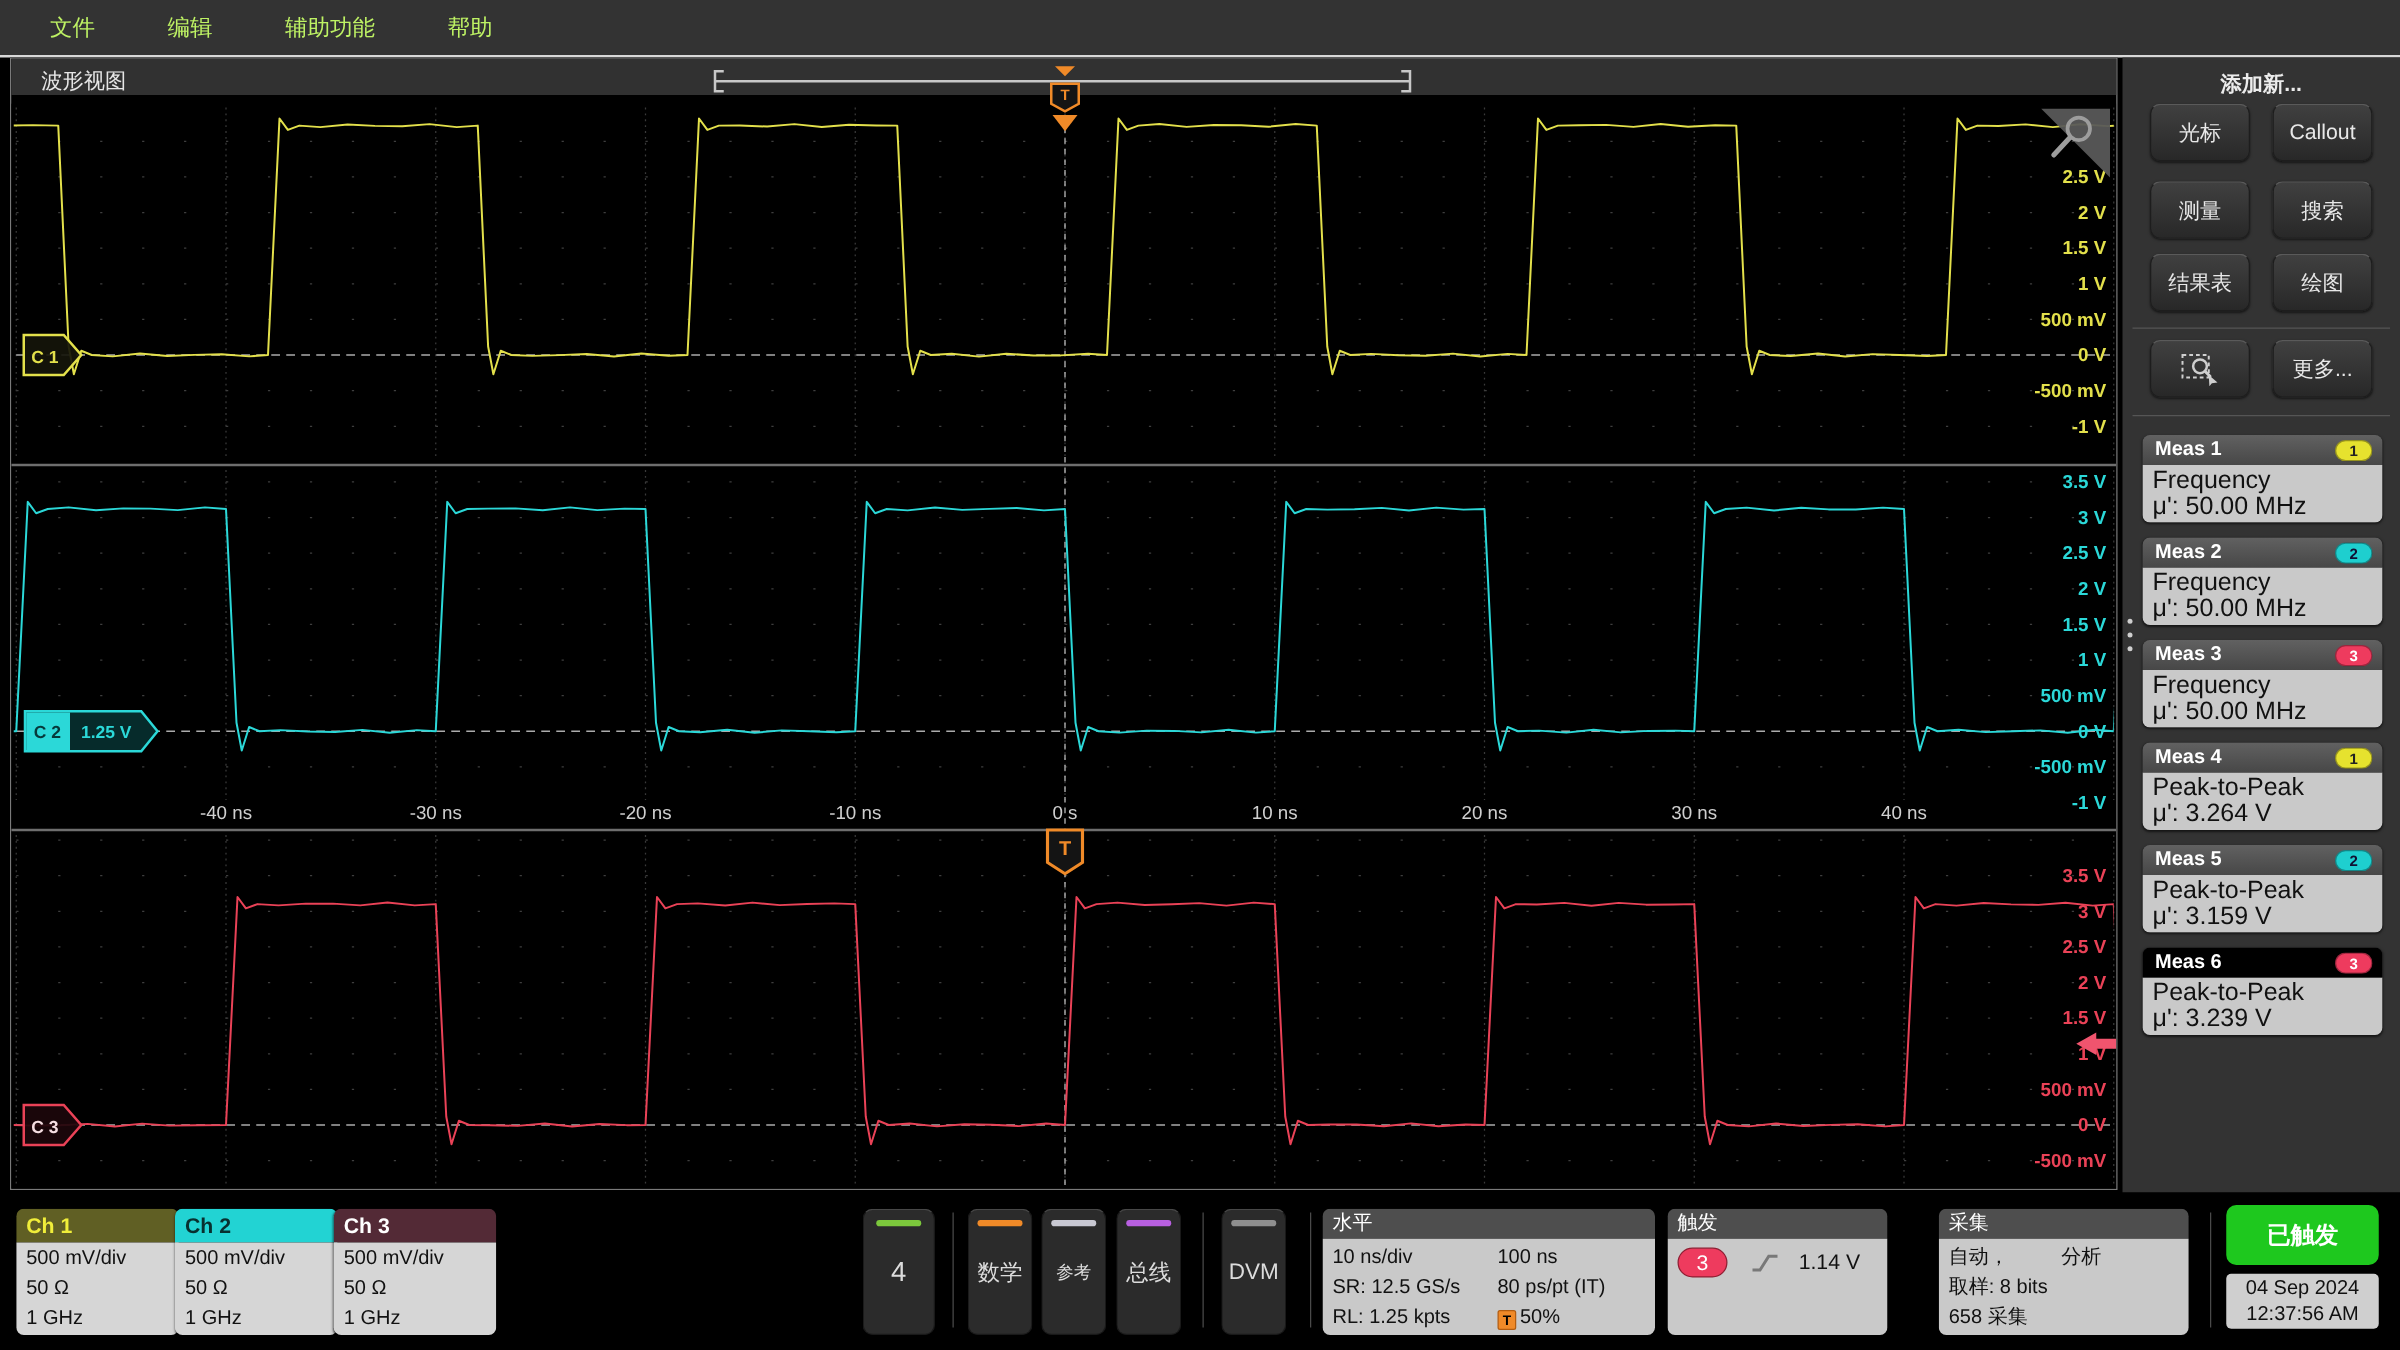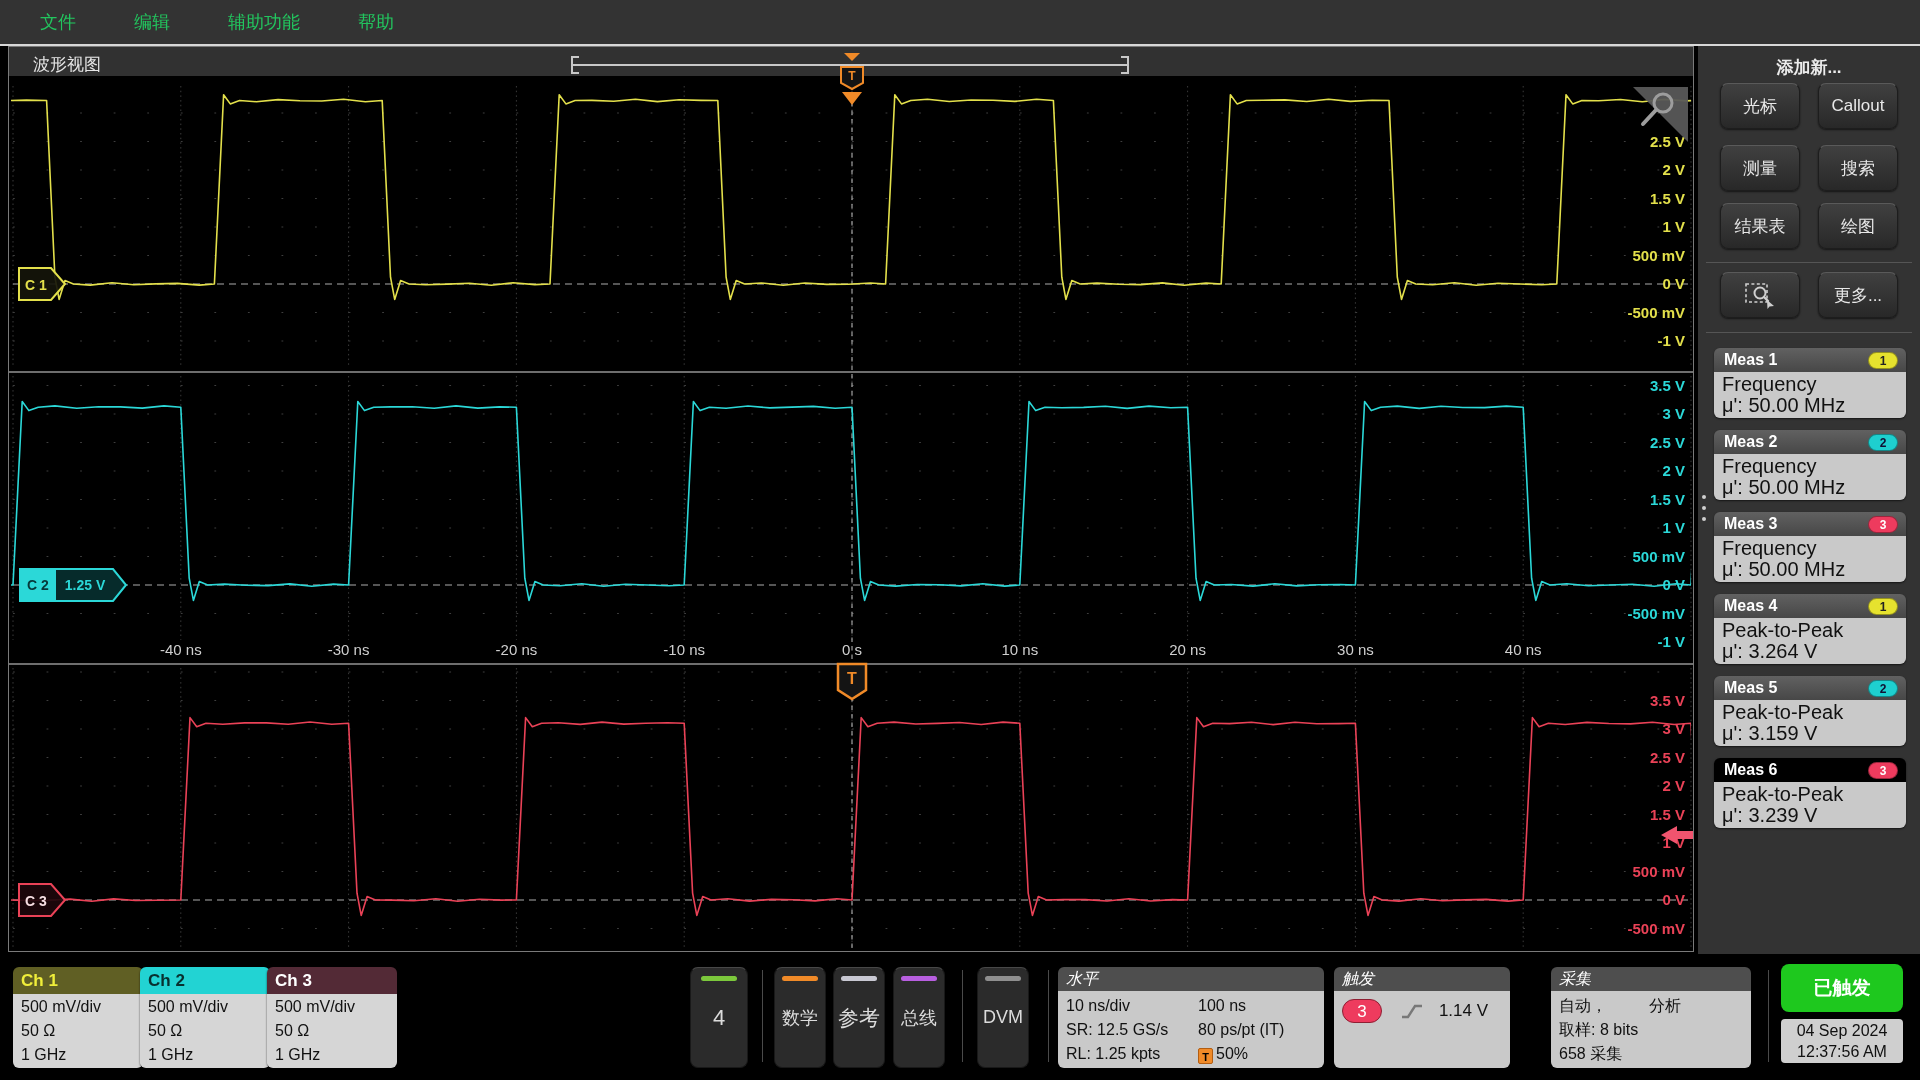--- a/index.html
+++ b/index.html
@@ -3,21 +3,21 @@
 <meta charset="utf-8">
 <style>
   * { margin:0; padding:0; box-sizing:border-box; }
   html,body { width:1920px; height:1080px; background:#000; overflow:hidden;
               font-family:"Liberation Sans","DejaVu Sans",sans-serif; }
   #stage { position:relative; width:1920px; height:1080px; background:#000; }
 
   
   .menubar { position:absolute; left:0; top:0; width:1920px; height:44px; background:#333;
              display:flex; align-items:center; padding-left:40px; column-gap:58px; }
-  .menubar .mi { color:#22c55e; font-size:18px; cursor:default; }
+  .menubar .mi { color:#bef264; font-size:18px; cursor:default; }
   .menuline { position:absolute; left:0; top:44px; width:1920px; height:2px; background:#d8d8d8; }
 
   
   .wave-view { position:absolute; left:8px; top:46px; width:1686px; height:906px;
                background:#000; border:1px solid #7a7a7a; }
   .wv-titlebar { position:absolute; left:0; top:0; width:100%; height:29px; background:#313131;
                  color:#e6e6e6; font-size:17px; line-height:36px; padding-left:24px; }
   #wave-svg { position:absolute; left:0; top:0; }
 
   
@@ -54,21 +54,21 @@
   .bb-btn { position:absolute; top:13px; height:101px; border-radius:8px; background:#2b2b2b;
             border:1px solid #191919; border-top-color:#484848; cursor:pointer;
             display:flex; align-items:center; justify-content:center; color:#dcdcdc; }
   .bb-stripe { position:absolute; top:8px; left:50%; transform:translateX(-50%);
                width:36px; height:5px; border-radius:2.5px; }
   .bb-sep { position:absolute; top:16px; width:1px; height:92px; background:#4a4a4a; }
 
   .panel { position:absolute; top:13px; height:101px; border-radius:6px; overflow:hidden;
            box-shadow:0 1px 2px rgba(0,0,0,.7); cursor:pointer; }
   .panel-header { height:24px; background:#4e4e4e; color:#fff; font-size:16px;
-                  line-height:24px; padding-left:8px;font-style:italic; }
+                  line-height:24px; padding-left:8px; }
   .panel-body { height:77px; background:#c9c9c9; color:#111; font-size:16px; padding:3px 8px 0 8px; }
   .panel-body .row { line-height:24px; white-space:nowrap; }
   .panel-body .c1 { display:inline-block; width:132px; }
   .t-mini { display:inline-block; width:15px; height:16px; background:#f08a28; color:#000;
             font-size:11px; font-weight:bold; text-align:center; line-height:16px;
             border-radius:2px; vertical-align:-2px; margin-right:3px; border:1px solid #b35d10; }
   .trig-badge { display:inline-block; width:40px; height:24px; border-radius:12px; color:#fff;
                 font-size:17px; text-align:center; line-height:24px; vertical-align:middle;
                 border:1px solid #8e1f33; }
   .slope-icon { vertical-align:middle; margin:0 10px 0 14px; }
@@ -340,21 +340,21 @@
 
     <div class="bb-btn" style="left:690px; width:58px; font-size:22px;">
       <div class="bb-stripe" style="background: rgb(124, 200, 60);"></div>
       <span>4</span>
     </div>
     <div class="bb-sep" style="left:762px;"></div>
     <div class="bb-btn" style="left:774px; width:52px; font-size:18px;">
       <div class="bb-stripe" style="background: rgb(240, 138, 40);"></div>
       <span>数学</span>
     </div>
-    <div class="bb-btn" style="left:833px; width:52px; font-size:21px;font-family:Liberation Serif, serif;">
+    <div class="bb-btn" style="left:833px; width:52px; font-size:14px;font-family:Liberation Serif, serif;">
       <div class="bb-stripe" style="background: rgb(200, 200, 210);"></div>
       <span>参考</span>
     </div>
     <div class="bb-btn" style="left:893px; width:52px; font-size:18px;">
       <div class="bb-stripe" style="background: rgb(184, 95, 224);"></div>
       <span>总线</span>
     </div>
     <div class="bb-sep" style="left:962px;"></div>
     <div class="bb-btn" style="left:977px; width:52px; font-size:18px;">
       <div class="bb-stripe" style="background: rgb(143, 143, 143);"></div>

